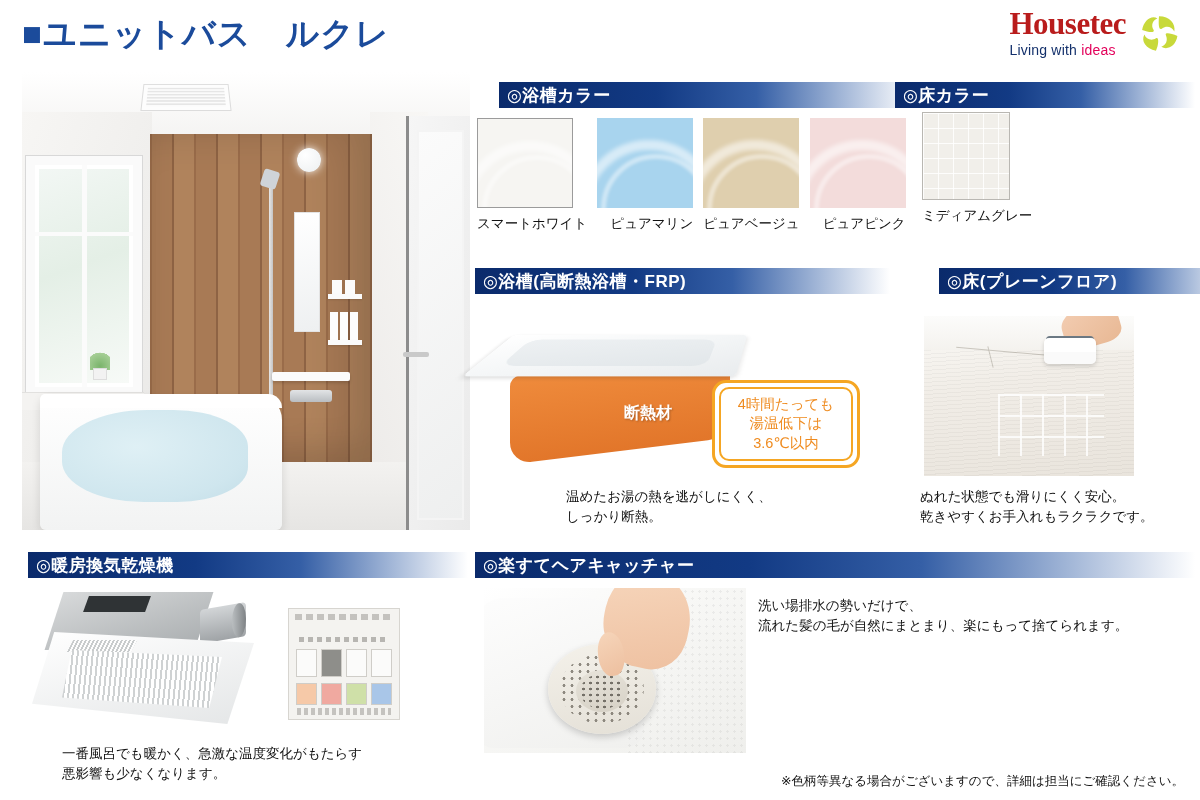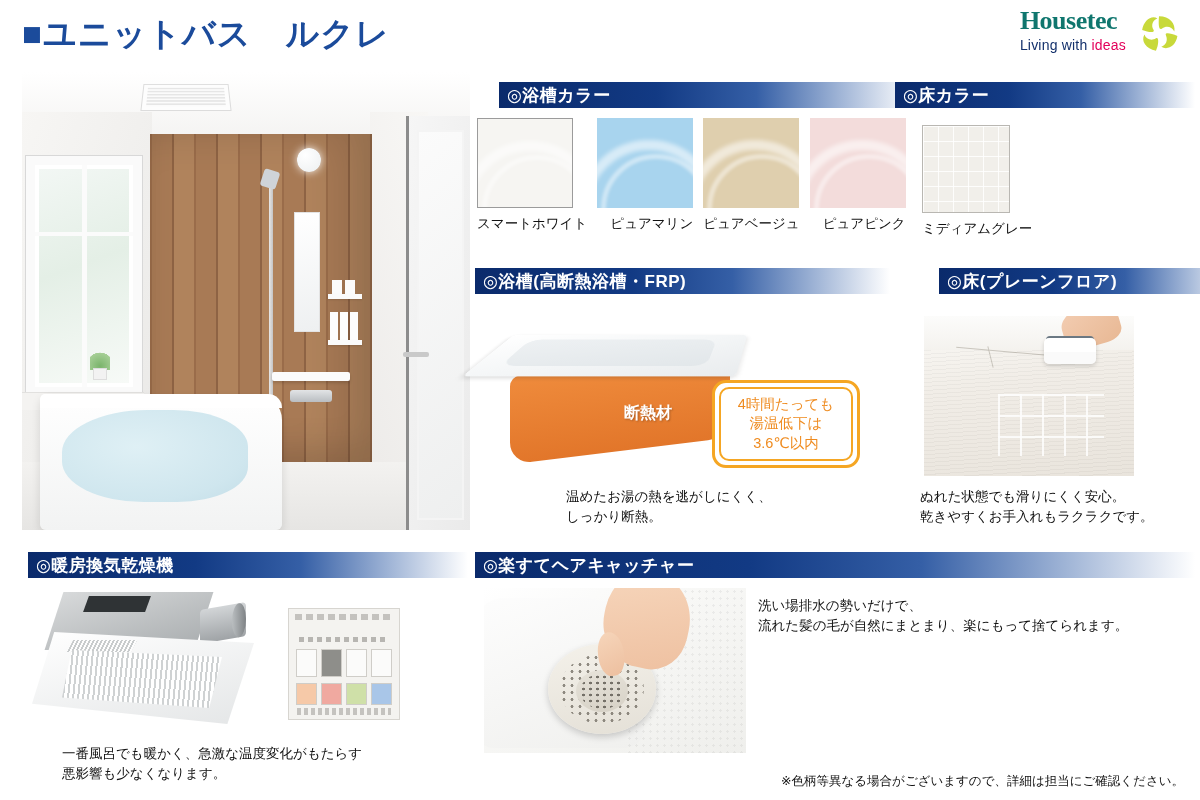--- a/index.html
+++ b/index.html
@@ -12,21 +12,21 @@
   }
 
   
   .page-title {
     position: absolute; left: 22px; top: 12px;
     font-size: 33px; font-weight: bold; color: #1b4b9b;
     letter-spacing: 1px; white-space: pre;
   }
   .brand { position: absolute; right: 18px; top: 8px; display: flex; align-items: flex-start; }
   .brand-text { text-align: left; }
-  .brand-name { font-size: 26px; font-weight: bold; color: #0f766e; letter-spacing: -0.5px; line-height: 1; font-family: "Liberation Serif", serif; }
+  .brand-name { font-size: 31px; font-weight: bold; color: #b91c1c; letter-spacing: -0.5px; line-height: 1; font-family: "Liberation Serif", serif; }
   .brand-tag { font-size: 14px; color: #13306b; margin-top: 3px; letter-spacing: .2px; }
   .brand-tag .accent { color: #e3005a; }
   .brand-mark { width: 46px; height: 46px; margin-left: 10px; margin-top: 2px; }
 
   
   .bar {
     position: absolute; height: 26px;
     background: linear-gradient(90deg, #0a2a6b 0%, #123a84 38%, #355fa6 62%, #9fb4d6 82%, #ffffff 100%);
     color: #ffffff; font-size: 17px; font-weight: bold;
     display: flex; align-items: center; padding-left: 8px;
@@ -306,21 +306,21 @@
     <div class="swatch" style="background:#f3dcdb;">
       <div class="gloss"></div>
         <div class="gloss2"></div>
     </div>
     <div class="swatch-label">ピュアピンク</div>
   </div>
 </div>
 
 <div class="bar" style="left:895px; top:82px; width:300px;">◎床カラー</div>
 
-<div class="swatch-row" style="left:922px; top:125px; ">
+<div class="swatch-row" style="left:922px; top:112px; ">
   <div class="swatch-cell">
     <div class="floor-swatch" style="background:#f1efea; border:1px solid #b9b7b2;">
       <div class="grid"></div>
     </div>
     <div class="swatch-label">ミディアムグレー</div>
   </div>
 </div>
 
 <div class="bar" style="left:475px; top:268px; width:415px;">◎浴槽(高断熱浴槽・FRP)</div>
 

